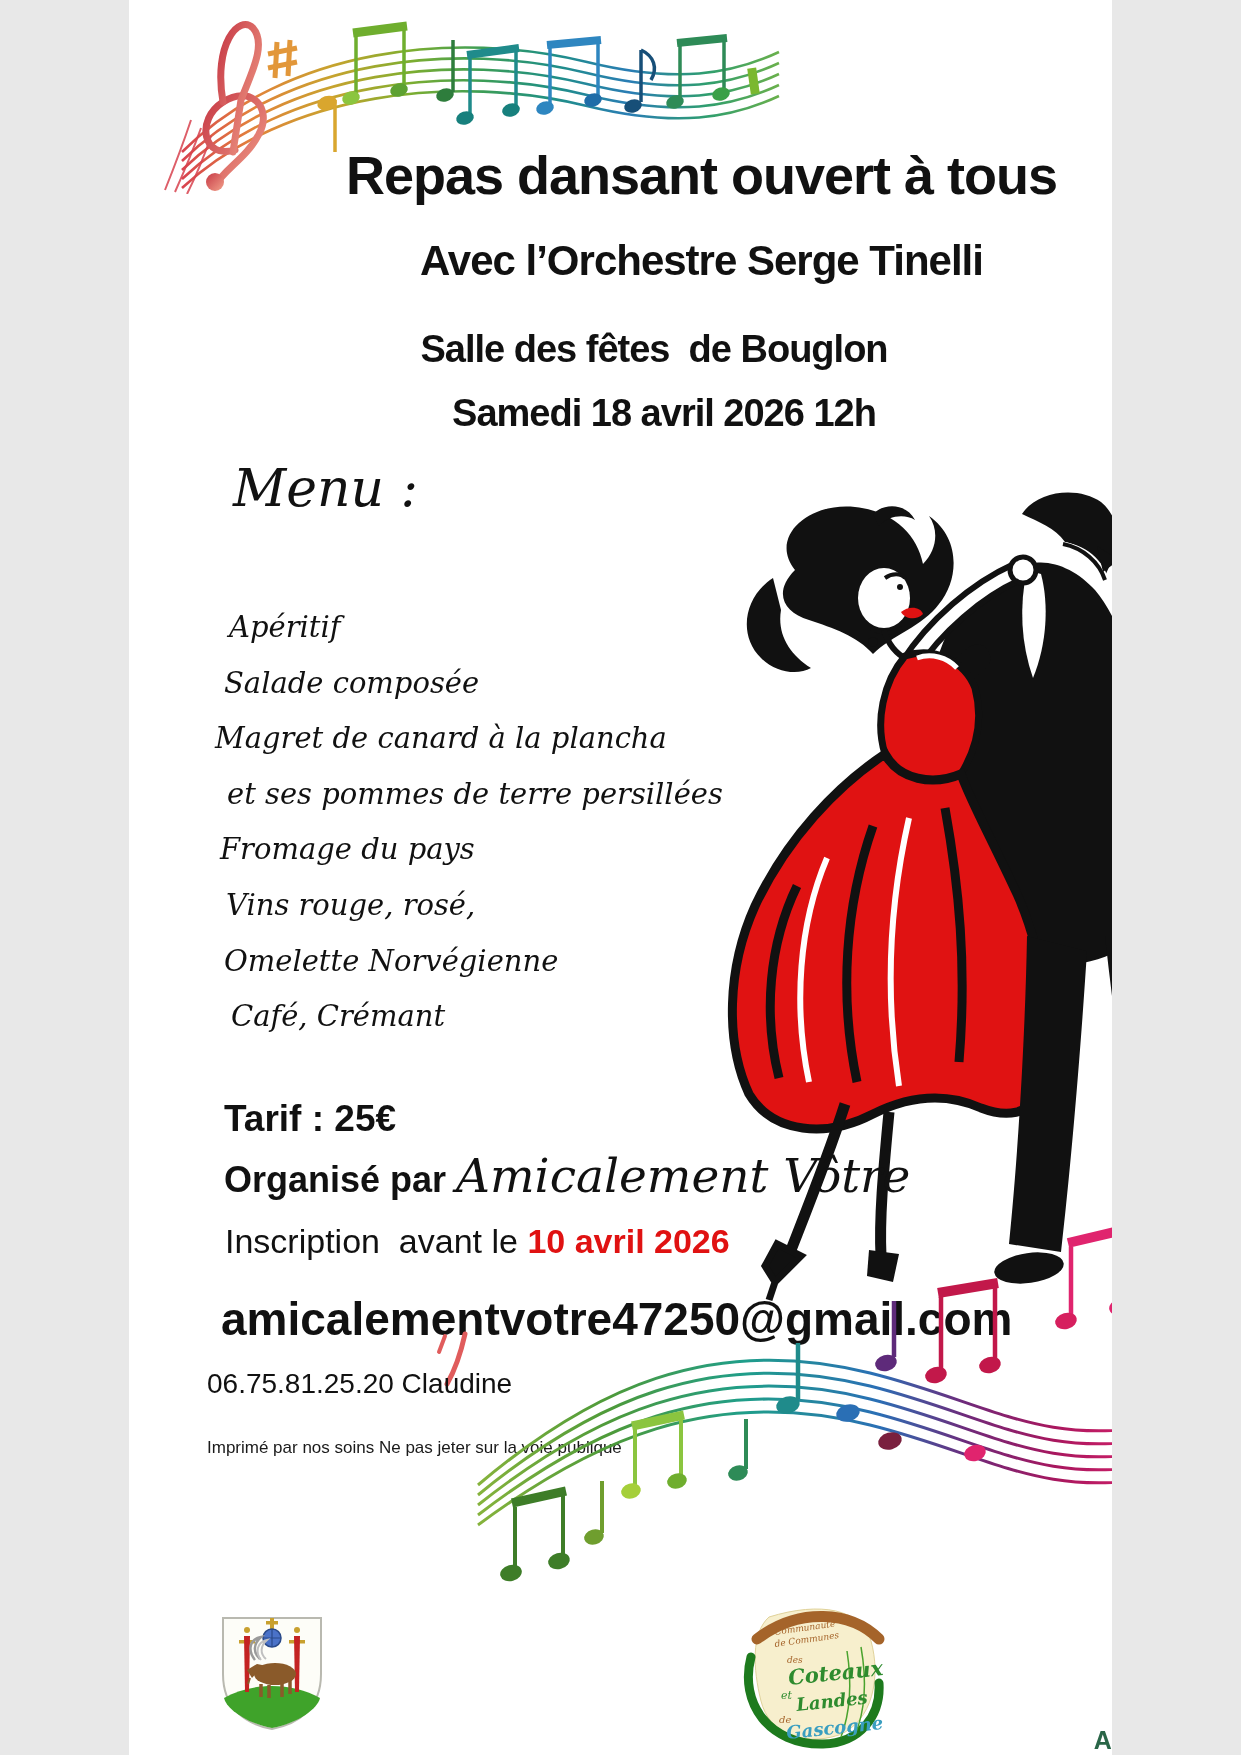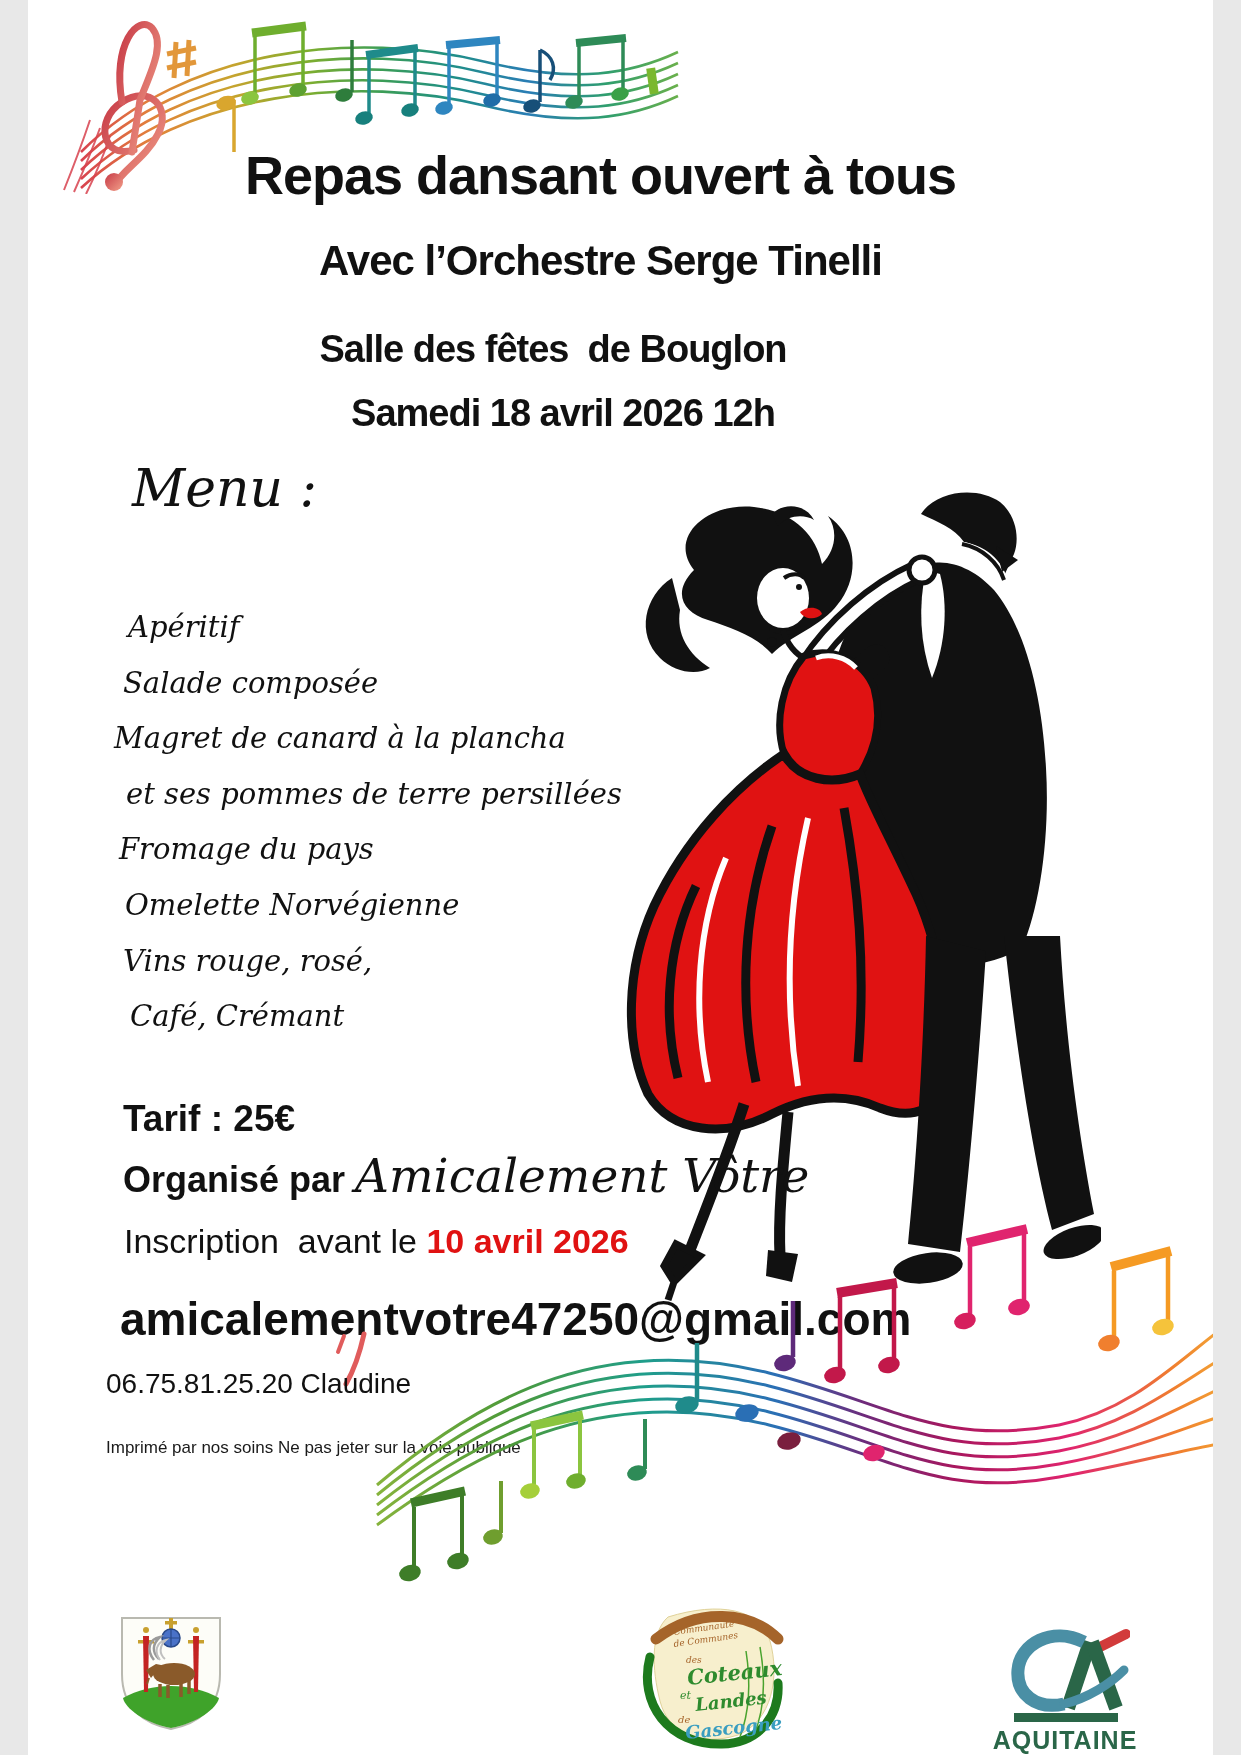--- a/index.html
+++ b/index.html
@@ -1,17 +1,17 @@
 <!DOCTYPE html>
 <html><head>
 <meta charset="utf-8">
 <style>
   html,body{margin:0;padding:0;background:#e8e8e8;}
   #poster{
-    position:relative;width:1185px;height:1755px;margin:0 auto;
+    position:relative;width:983px;height:1755px;margin:0 auto;
     background:#ffffff;overflow:hidden;
     font-family:"Liberation Sans",sans-serif;color:#111;
   }
   .abs{position:absolute;}
   .ctr{text-align:center;}
   .headline{font-weight:700;letter-spacing:-1px;}
   #title{left:70px;top:144px;width:1005px;font-size:54px;}
   #subtitle{left:70px;top:237px;width:1005px;font-size:42px;}
   #venue{left:70px;top:328px;width:910px;font-size:38px;white-space:pre-wrap;}
   #datetime{left:70px;top:392px;width:930px;font-size:38px;}
@@ -120,22 +120,22 @@
   <div class="abs ctr headline" id="venue">Salle des fêtes  de Bouglon</div>
   <div class="abs ctr headline" id="datetime">Samedi 18 avril 2026 12h</div>
 
   <div class="abs script" id="menu-heading">Menu :</div>
   <div class="abs" id="menu-list">
     <div class="menu-item script">Apéritif</div>
     <div class="menu-item script">Salade composée</div>
     <div class="menu-item script">Magret de canard à la plancha</div>
     <div class="menu-item script">et ses pommes de terre persillées</div>
     <div class="menu-item script">Fromage du pays</div>
+    <div class="menu-item script">Vins rouge, rosé,</div>
     <div class="menu-item script">Omelette Norvégienne</div>
-    <div class="menu-item script">Vins rouge, rosé,</div>
     <div class="menu-item script">Café, Crémant</div>
   </div>
 
   <svg class="abs" style="left:548px;top:486px;" width="525" height="818" viewBox="0 0 525 818">
 
     <path d="M345,28 C360,4 402,0 424,16 C440,29 444,52 438,68 L428,90 C420,70 405,60 388,56 C378,42 362,36 345,28 Z" fill="#111"></path>
     <path d="M388,56 C412,60 430,78 432,98 C434,114 425,122 414,119 C400,114 388,100 382,82 Z" fill="#fff"></path>
     <path d="M420,60 L442,74 L426,86 Z" fill="#111"></path>
     <path d="M386,58 C406,62 422,76 428,94" stroke="#111" stroke-width="4" fill="none"></path>
 

